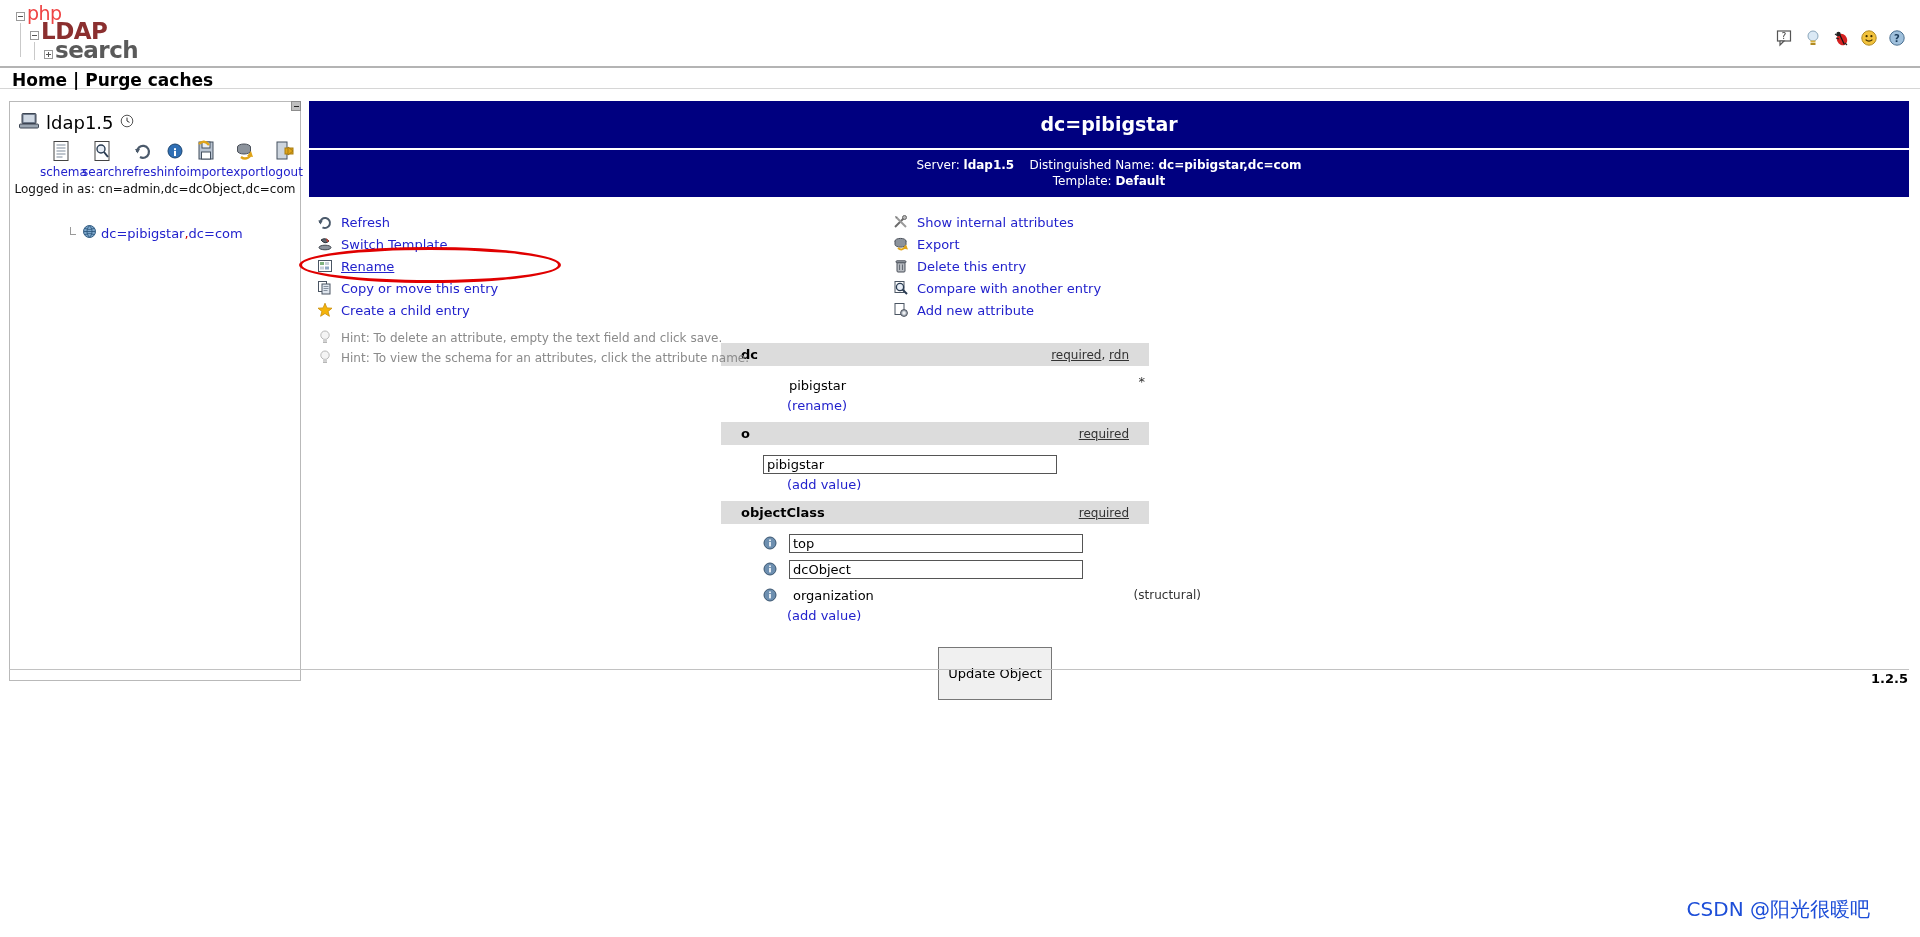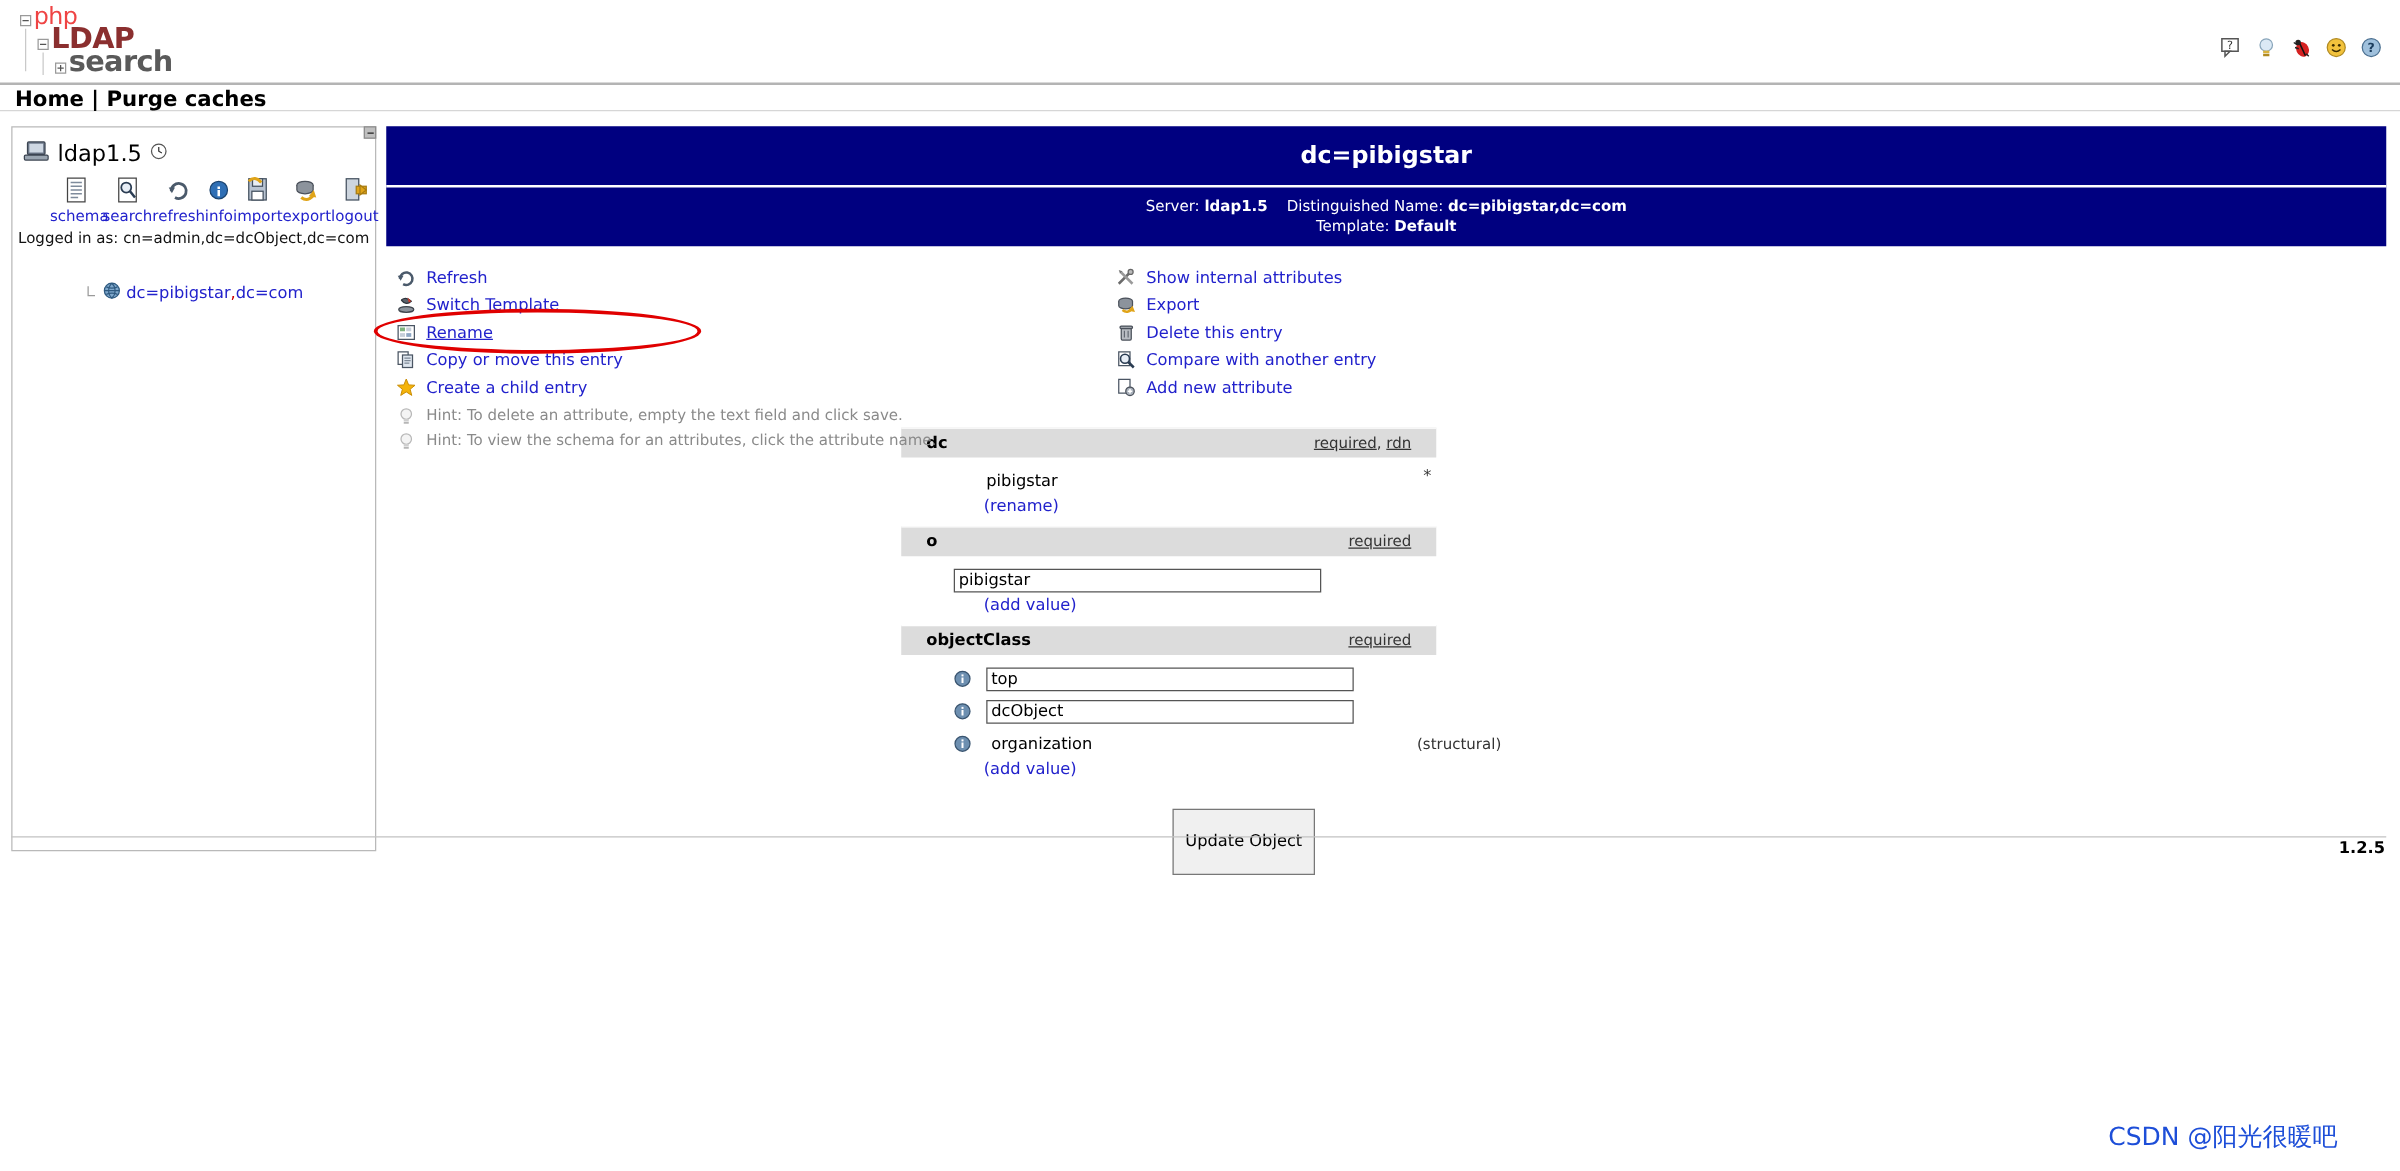--- a/index.html
+++ b/index.html
@@ -101,21 +101,21 @@
   #entry-sub { font-size: 12px; padding: 7px 0 8px; line-height: 16px; }
   #entry-sub b { font-weight: bold; }
 
   
   #actions { position: relative; padding-top: 14px; height: 145px; }
   .acol { position: absolute; top: 14px; }
   .acol.left { left: 8px; }
   .acol.right { left: 584px; }
   .alink { display: flex; align-items: center; gap: 8px; height: 22px; font-size: 13px; }
   .alink .txt { color: #2222cc; }
-  .hint { display: flex; align-items: flex-start; gap: 8px; height: 20px; font-size: 12px; color: #8a8a8a; }
+  .hint { display: flex; align-items: flex-end; gap: 8px; height: 20px; font-size: 12px; color: #8a8a8a; }
   .ai { width: 16px; height: 16px; flex: none; display:flex; align-items:center; justify-content:center; }
 
   
   #ellipse {
     position: absolute; left: -18px; top: 36px;
     width: 262px; height: 36px;
     border: 3px solid #e00000; border-radius: 50%;
     pointer-events: none;
   }
 

